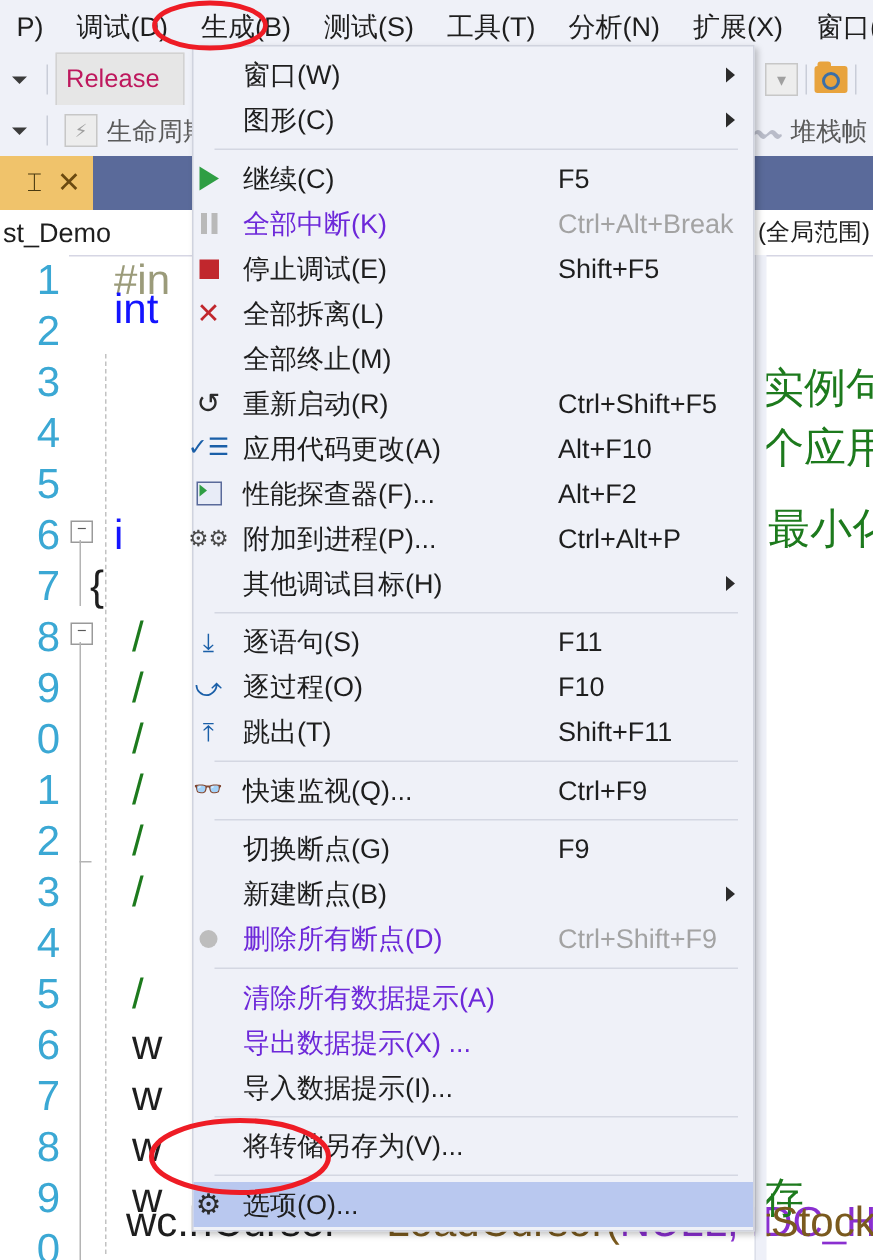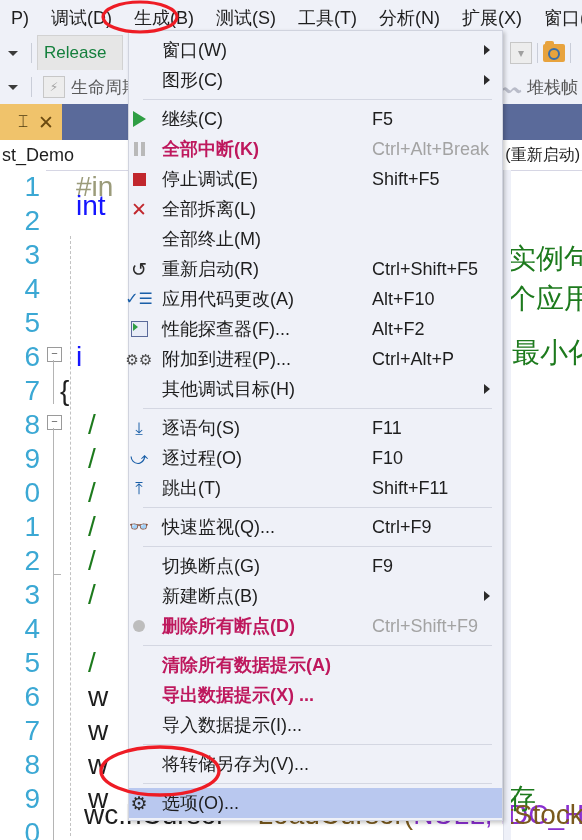--- a/index.html
+++ b/index.html
@@ -33,21 +33,21 @@
     position:absolute;left:0;top:70px;width:582px;height:34px;
     background:#eff1f8;display:flex;align-items:center;
   }
   .tb-caret{
     width:0;height:0;border-left:5px solid transparent;border-right:5px solid transparent;
     border-top:5px solid #3b3b3b;margin:0 8px;
   }
   .tb-sep{width:1px;height:20px;background:#c9cdd8;margin:0 5px;}
   .tb-combo{
     height:37px;min-width:86px;background:#e6e6e6;border:1px solid #d2d2d2;
-    color:#15803d;font-size:17px;display:flex;align-items:center;padding:0 6px;
+    color:#be185d;font-size:17px;display:flex;align-items:center;padding:0 6px;
     box-sizing:border-box;
   }
   .tb-txt{font-size:17px;color:#5a5a5a;margin-left:6px;white-space:nowrap;}
   .tb-sqicon{
     width:20px;height:20px;border:1px solid #c7c7c7;background:#ededed;margin-left:6px;
     display:flex;align-items:center;justify-content:center;color:#a0a0a0;font-size:12px;
   }
   .tb-folder{
     width:22px;height:18px;background:#e8a33d;border-radius:2px 2px 2px 2px;position:relative;
   }
@@ -123,21 +123,21 @@
   }
   .mi.sel{background:#b9c8ef;}
   .mi .ico{
     position:absolute;left:-5px;width:30px;height:30px;
     display:flex;align-items:center;justify-content:center;
     overflow:hidden;
   }
   .mi .lbl{
     margin-left:33px;font-size:18px;color:#1e1e1e;white-space:nowrap;
   }
-  .mi.dis .lbl{color:#be185d;font-weight:bold;}
+  .mi.dis .lbl{color:#6d28d9;}
   .mi .acc{
     position:absolute;left:243px;font-size:18px;color:#1e1e1e;white-space:nowrap;
   }
   .mi.dis .acc{color:#a3a3a3;}
   .mi .arrow{
     position:absolute;right:12px;width:0;height:0;
     border-top:5px solid transparent;border-bottom:5px solid transparent;
     border-left:6px solid #2b2b2b;
   }
   .sep{height:1px;background:#d4d7e2;margin:4px 10px 4px 14px;}
@@ -204,21 +204,21 @@
   </div>
 
   <div id="tabrow"></div>
   <div id="tab-active">
     <span class="tab-pin">⌶</span>
     <span class="tab-close">✕</span>
   </div>
 
   <div id="scoperow">
     <span id="scope-left">st_Demo</span>
-    <span id="scope-right">(重新启动)</span>
+    <span id="scope-right">(全局范围)</span>
   </div>
 
   <div id="gutter">
     <div class="lineno" style="top:0px">1</div>
     <div class="lineno" style="top:34px">2</div>
     <div class="lineno" style="top:68px">3</div>
     <div class="lineno" style="top:102px">4</div>
     <div class="lineno" style="top:136px">5</div>
     <div class="lineno" style="top:170px">6</div>
     <div class="lineno" style="top:204px">7</div>

